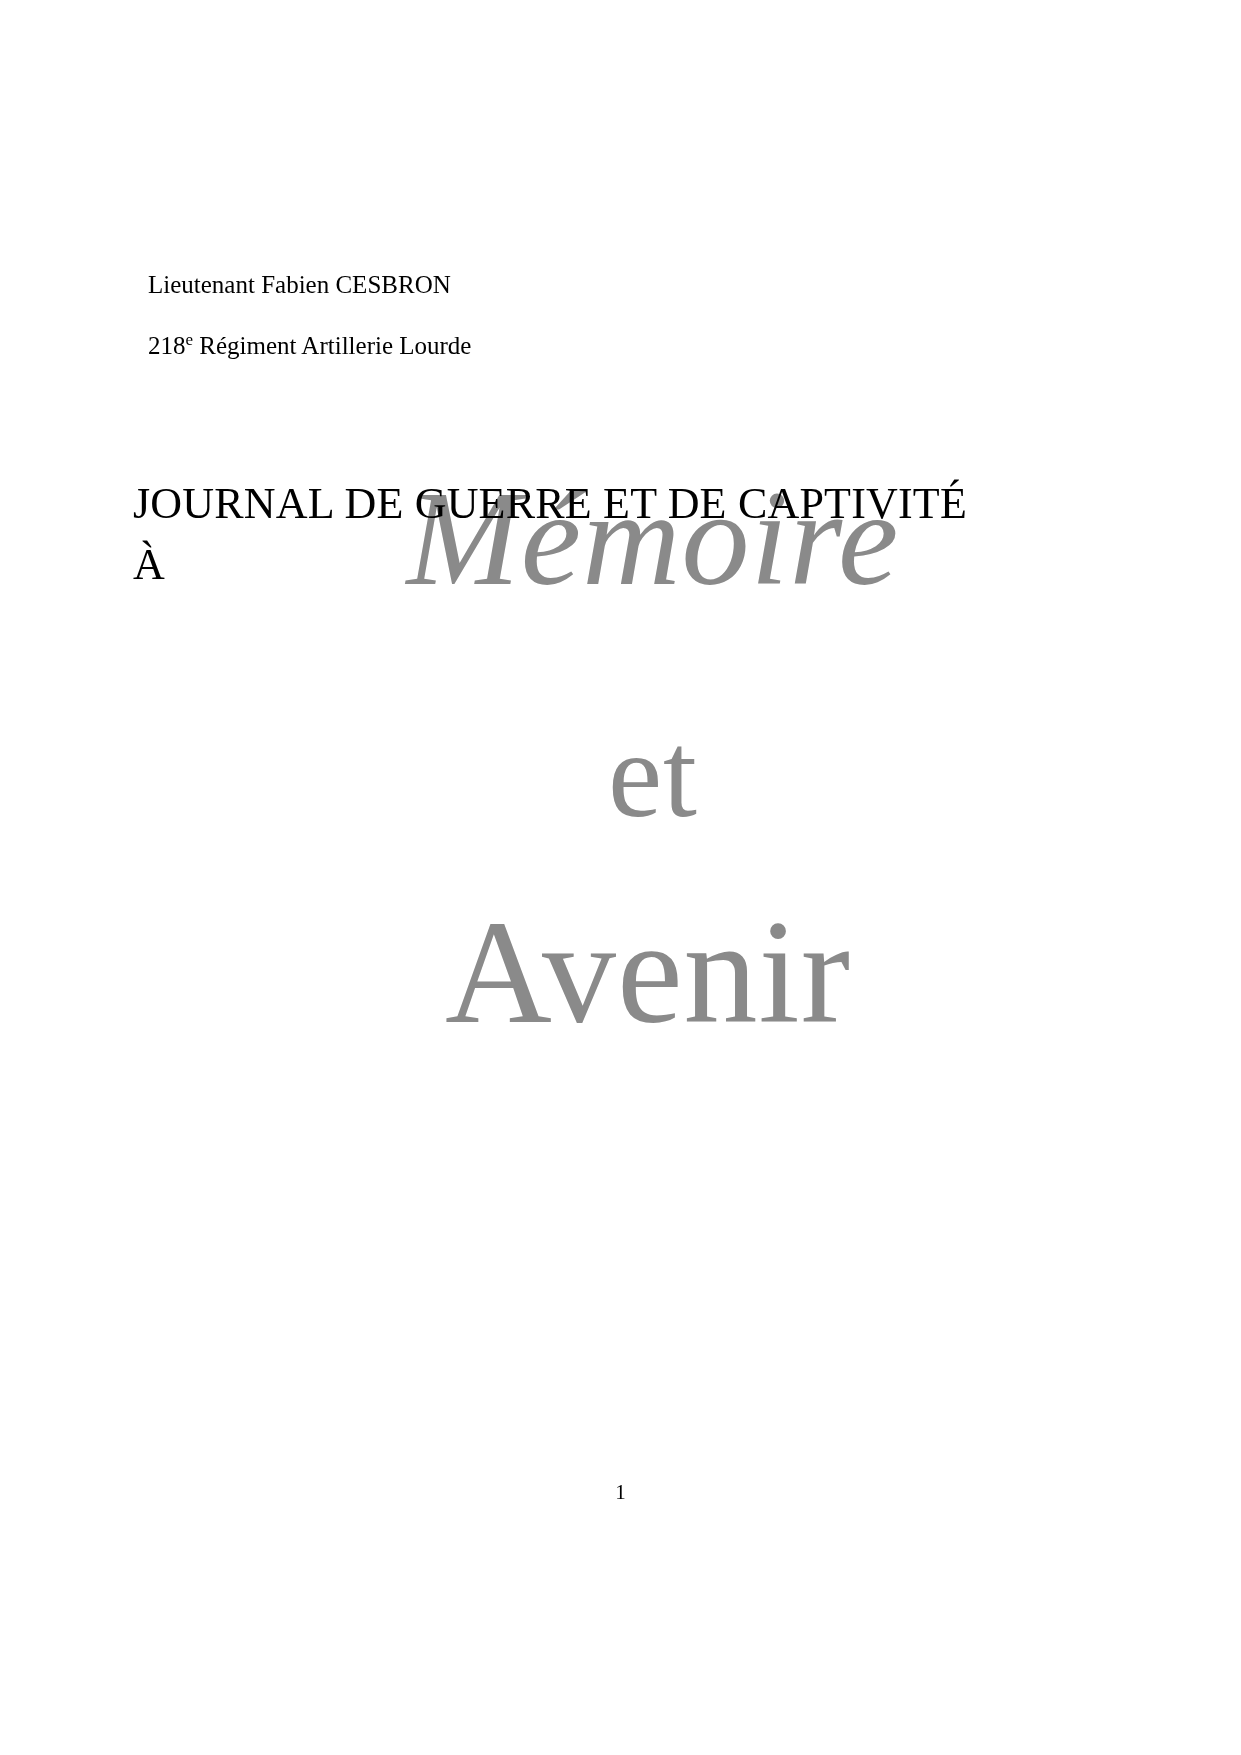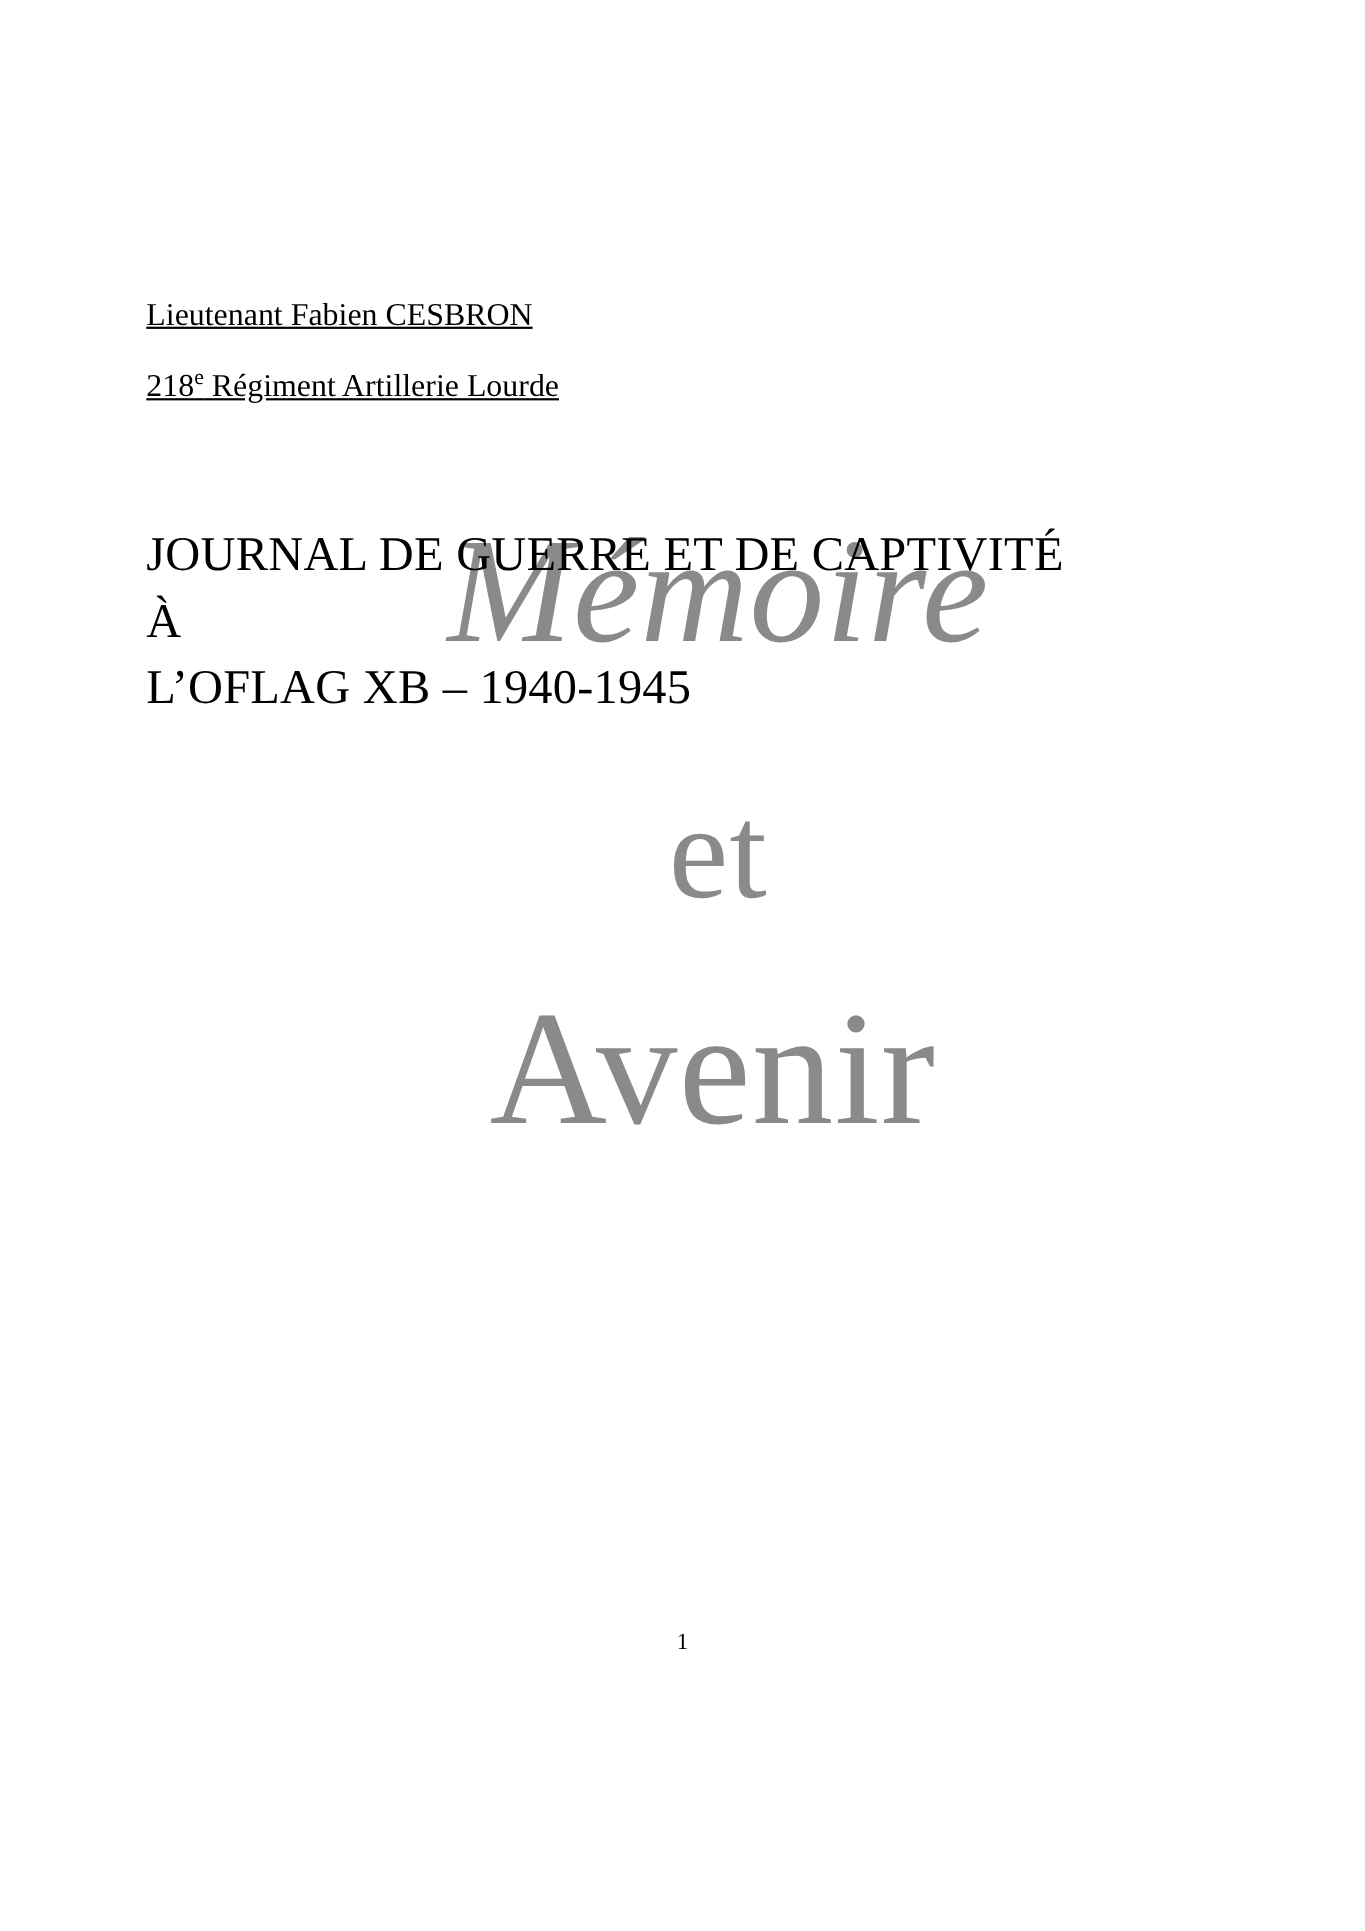--- a/index.html
+++ b/index.html
@@ -52,25 +52,24 @@
     margin-left: -25px;
   }
 
   
   .content {
     position: relative;
     z-index: 2;
   }
   .byline {
     position: absolute;
-    left: 133px;
+    left: 148px;
     top: 272px;
-    font-size: 29px;
+    font-size: 25px;
     line-height: 1.0;
-    text-decoration: underline;
   }
   .byline .line-2 {
     margin-top: 36px;
     text-align: center;
   }
   sup {
     font-size: 0.68em;
     vertical-align: super;
     line-height: 0;
   }
@@ -108,19 +107,18 @@
 
   <div class="content">
 
     <div class="byline">
       <div class="line-1">Lieutenant Fabien CESBRON</div>
       <div class="line-2"><span>218</span><sup>e</sup><span> Régiment Artillerie Lourde</span></div>
     </div>
 
     <div class="doc-title">
       <div>JOURNAL DE GUERRE ET DE CAPTIVITÉ À</div>
-      <div>L’OFLAG XB – 1940-1945</div>
     </div>
 
     <div class="page-number">1</div>
 
   </div>
 </div>
 
 </body></html>

